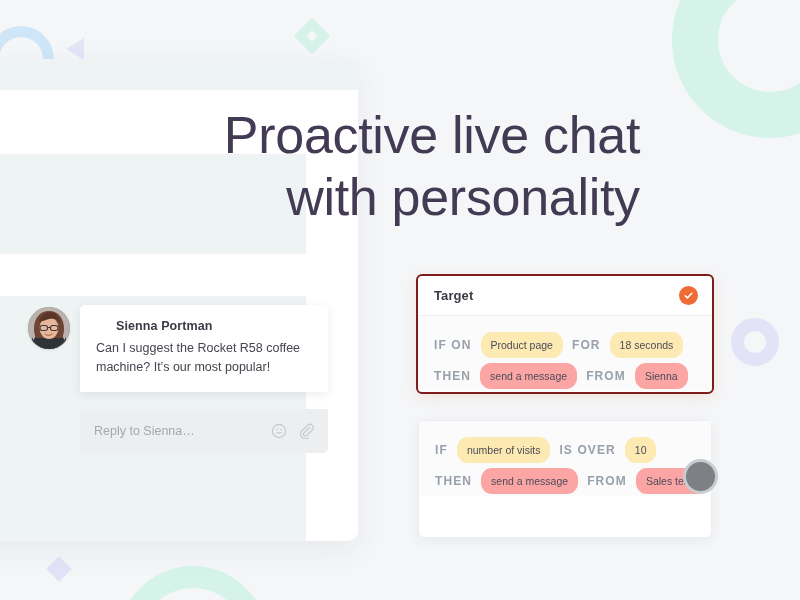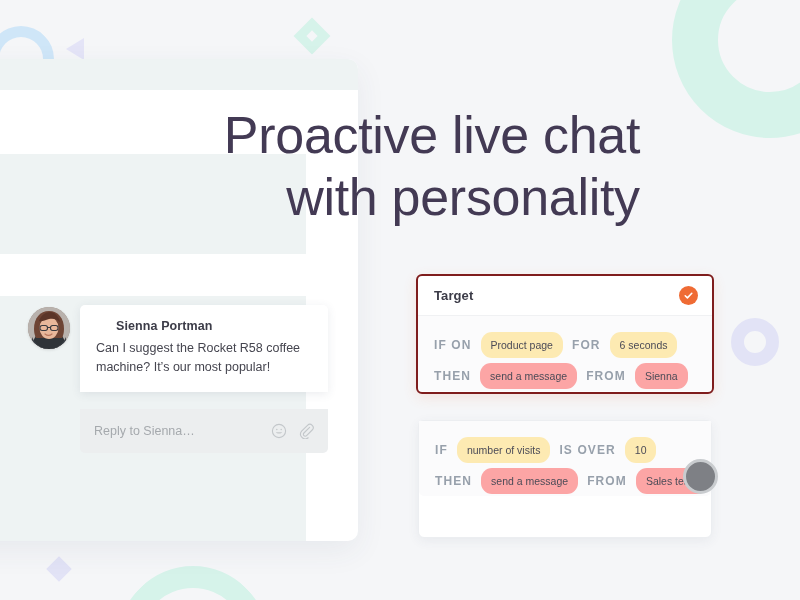--- a/index.html
+++ b/index.html
@@ -338,21 +338,21 @@
         <svg width="11" height="11" viewBox="0 0 12 12" fill="none" stroke="#ffffff" stroke-width="1.7" stroke-linecap="round" stroke-linejoin="round">
           <path d="M2.4 6.3 4.8 8.6 9.6 3.6"></path>
         </svg>
       </span>
     </div>
     <div class="card-body">
       <div class="rule-row">
         <span class="rule-label">IF ON</span>
         <span class="pill pill-yellow">Product page</span>
         <span class="rule-label">FOR</span>
-        <span class="pill pill-yellow">6 seconds</span>
+        <span class="pill pill-yellow">18 seconds</span>
       </div>
       <div class="rule-row">
         <span class="rule-label">THEN</span>
         <span class="pill pill-blue">send a message</span>
         <span class="rule-label">FROM</span>
         <span class="pill pill-blue">Sienna</span>
       </div>
     </div>
   </div>
 

